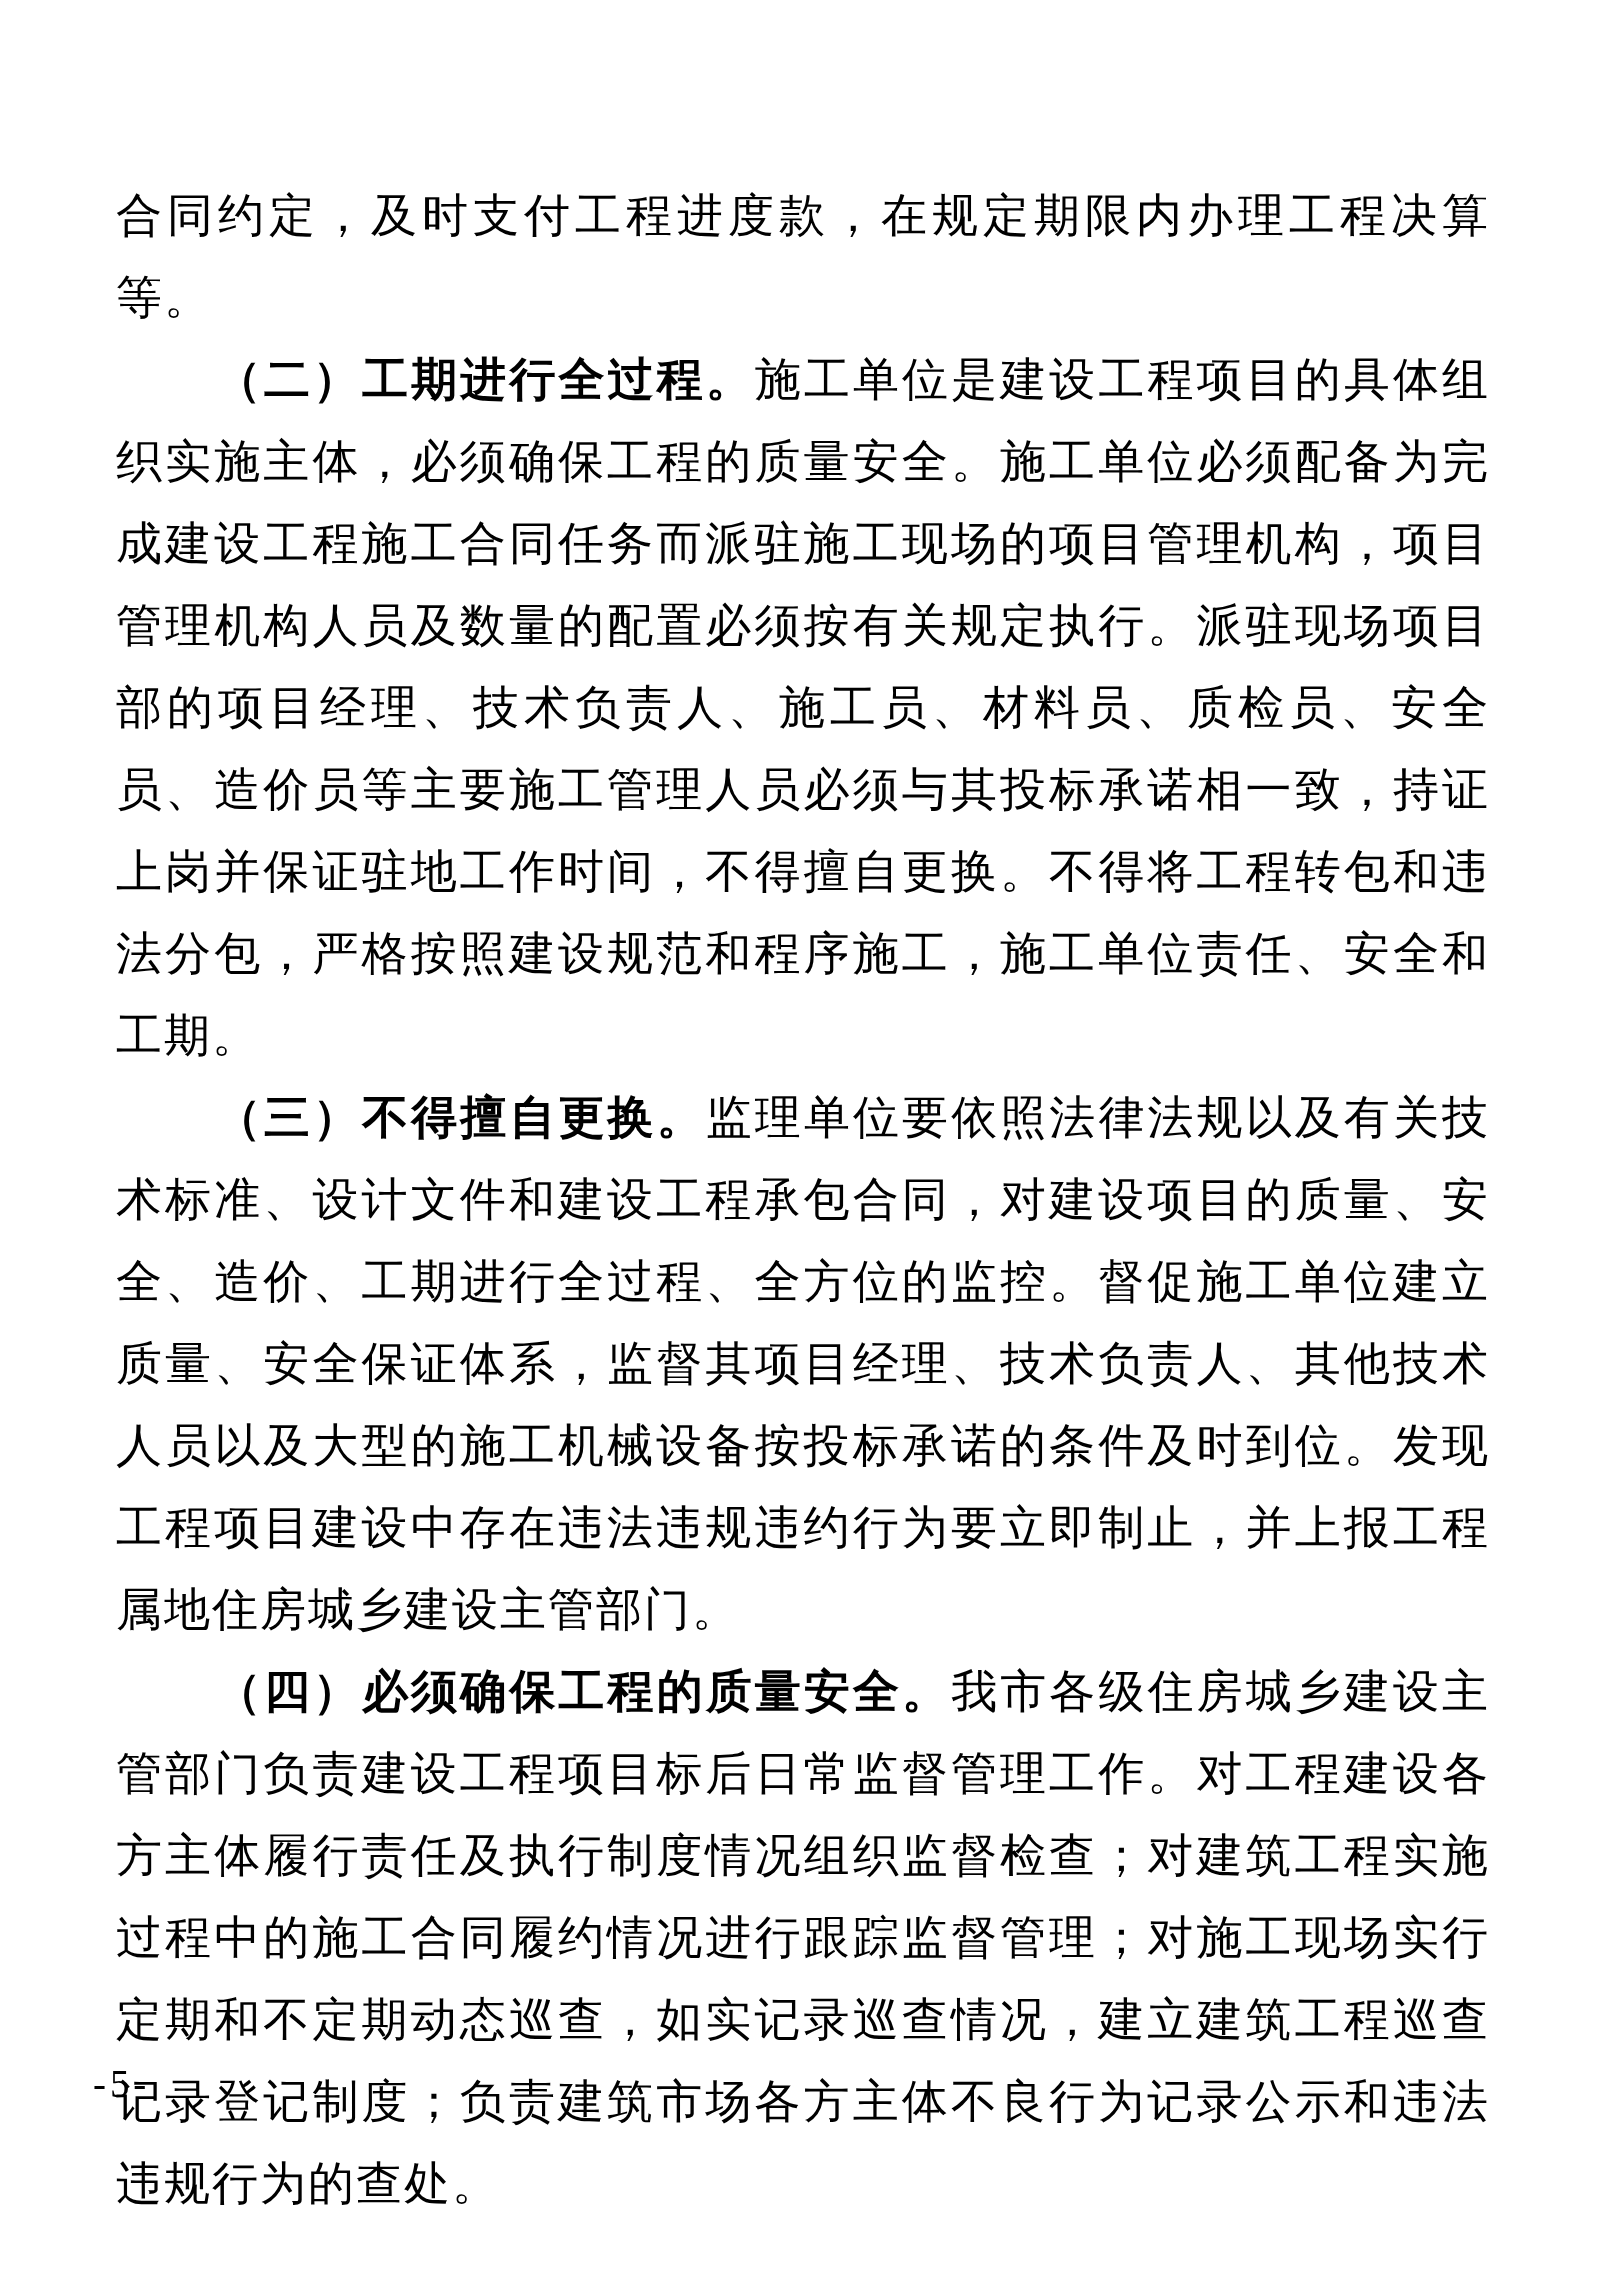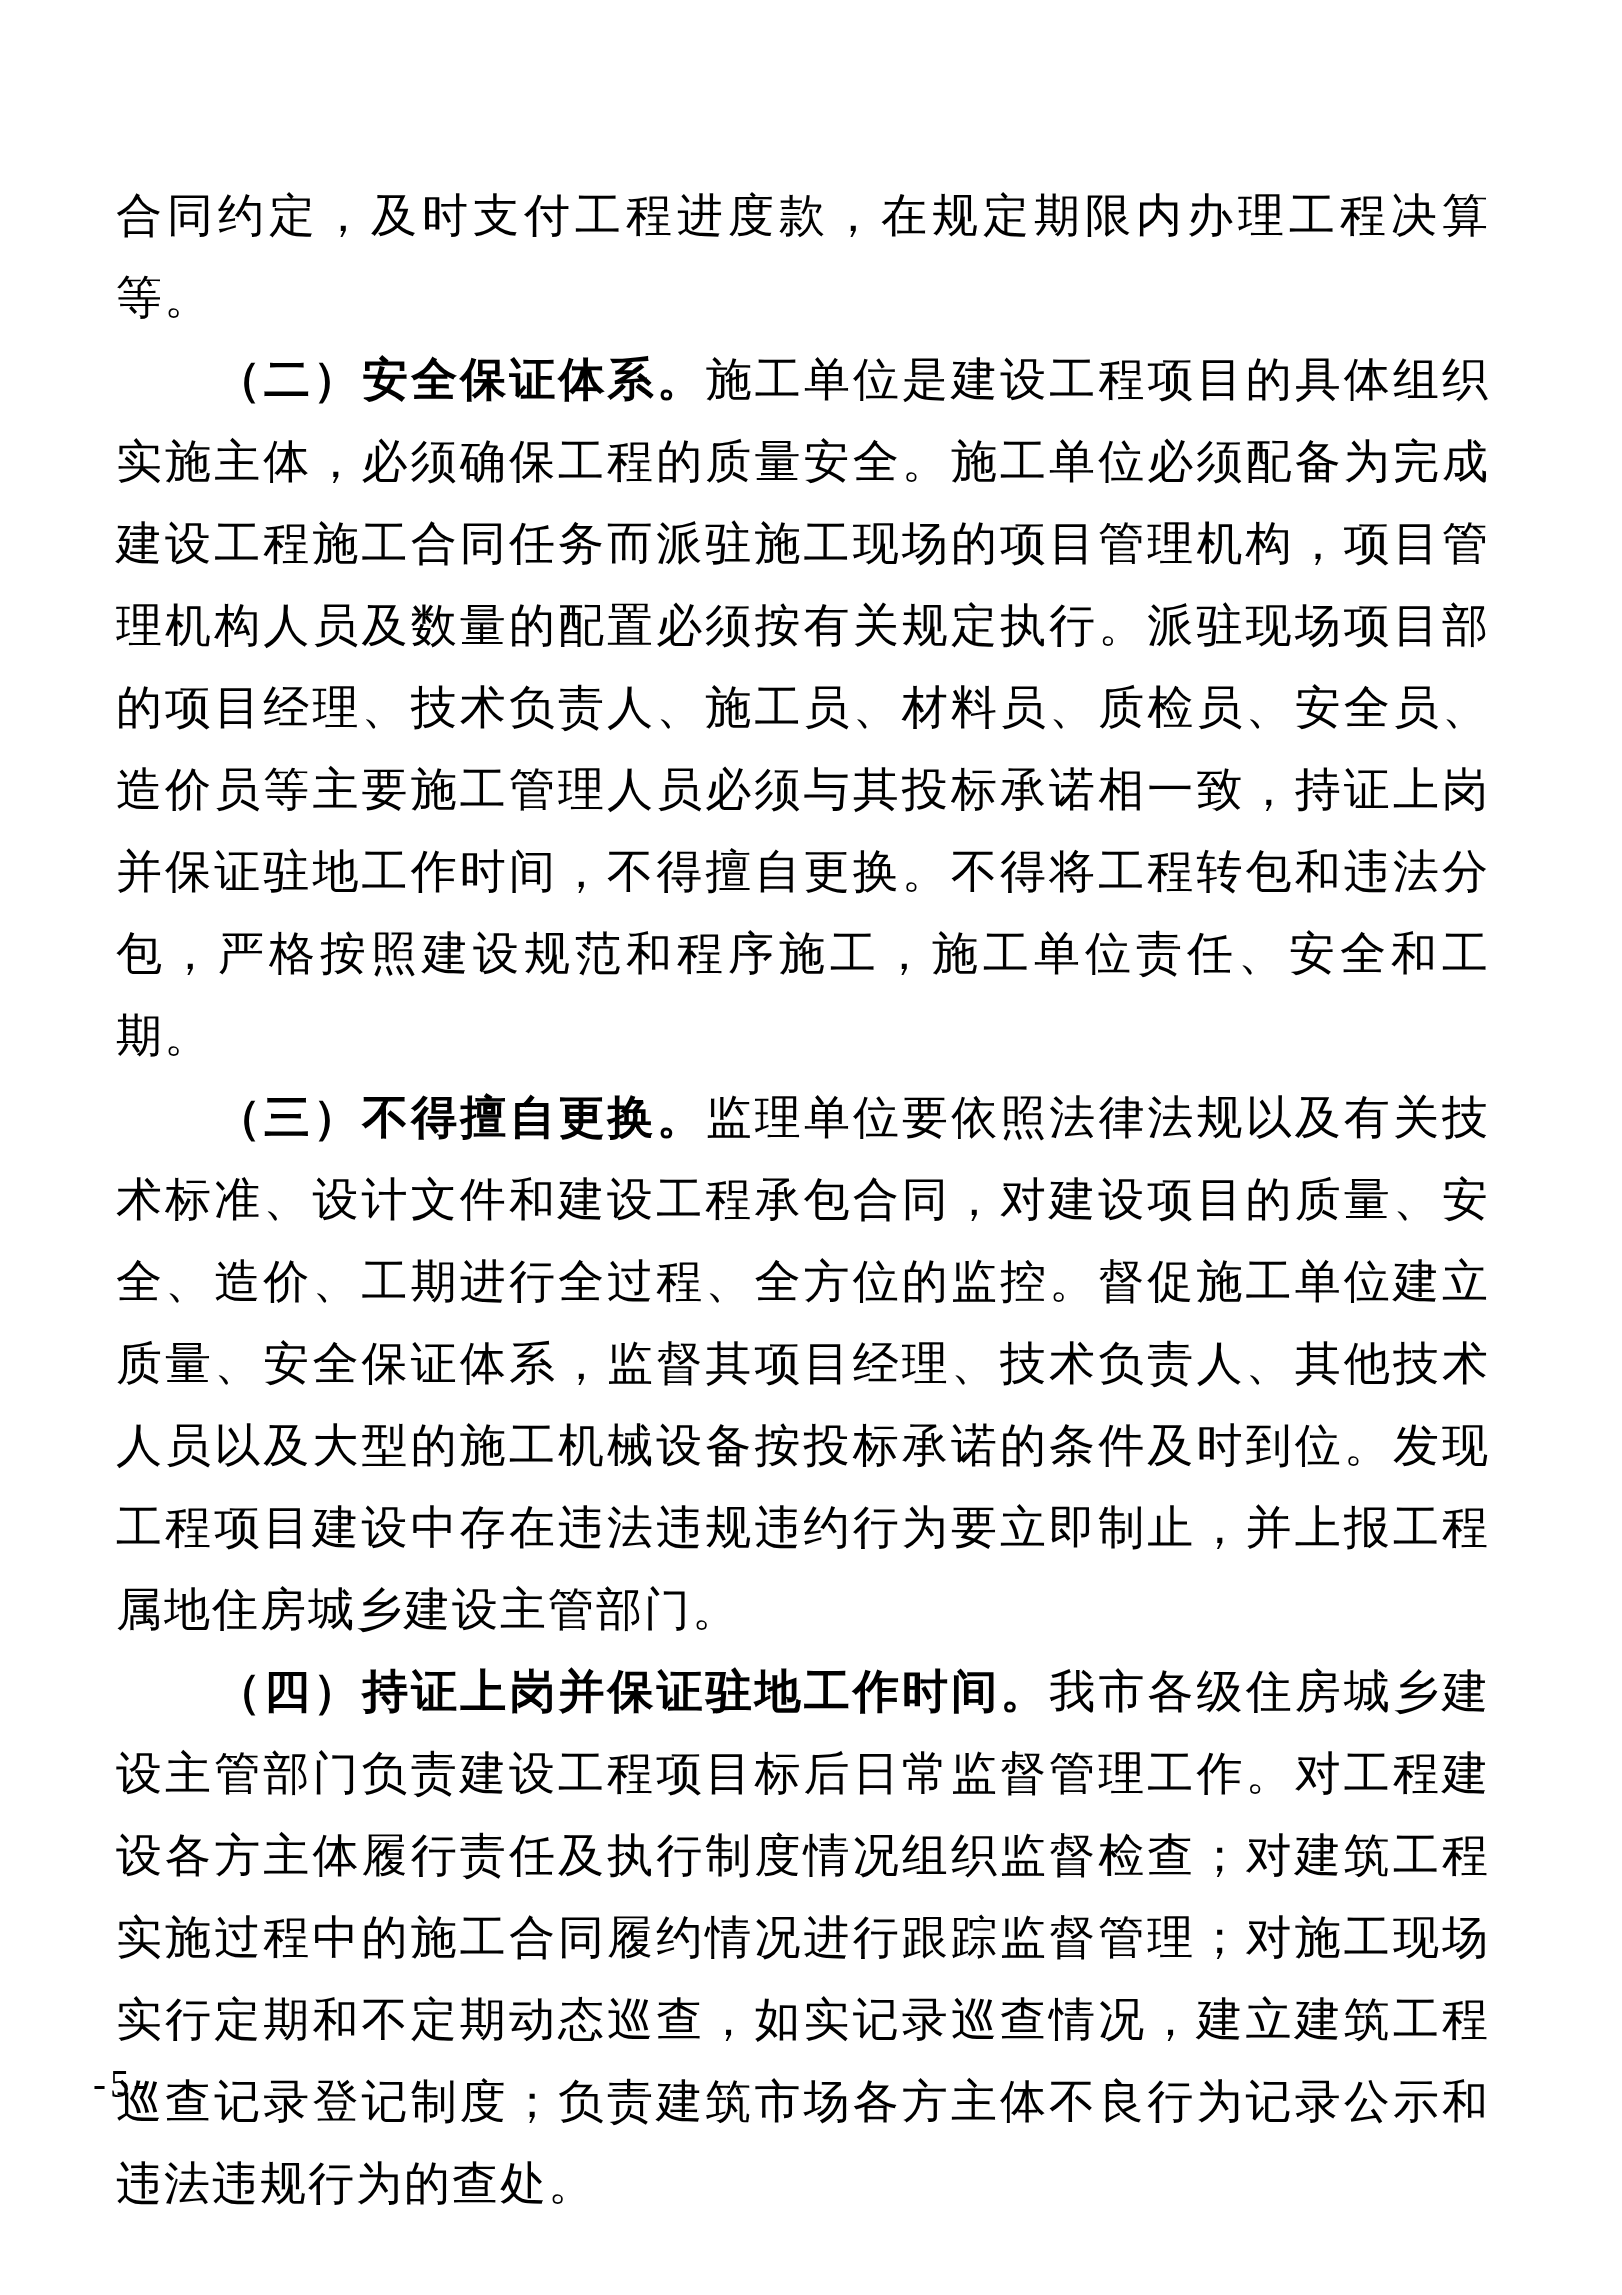--- a/index.html
+++ b/index.html
@@ -49,24 +49,24 @@
 </style>
 </head>
 <body>
 
 <div class="doc-page">
 
   <div class="text-block">
 
     <p class="para no-indent"><span>合同约定，及时支付工程进度款，在规定期限内办理工程决算等。</span></p>
 
-    <p class="para"><span class="para-heading">（二）安全保证体系。</span><span>施工单位是建设工程项目的具体组织实施主体，必须确保工程的质量安全。施工单位必须配备为完成建设工程施工合同任务而派驻施工现场的项目管理机构，项目管理机构人员及数量的配置必须按有关规定执行。派驻现场项目部的项目经理、技术负责人、施工员、材料员、质检员、安全员、造价员等主要施工管理人员必须与其投标承诺相一致，持证上岗并保证驻地工作时间，不得擅自更换。不得将工程转包和违法分包，严格按照建设规范和程序施工，施工单位责任、安全和工期。</span></p>
+    <p class="para"><span class="para-heading">（二）工期进行全过程。</span><span>施工单位是建设工程项目的具体组织实施主体，必须确保工程的质量安全。施工单位必须配备为完成建设工程施工合同任务而派驻施工现场的项目管理机构，项目管理机构人员及数量的配置必须按有关规定执行。派驻现场项目部的项目经理、技术负责人、施工员、材料员、质检员、安全员、造价员等主要施工管理人员必须与其投标承诺相一致，持证上岗并保证驻地工作时间，不得擅自更换。不得将工程转包和违法分包，严格按照建设规范和程序施工，施工单位责任、安全和工期。</span></p>
 
     <p class="para"><span class="para-heading">（三）不得擅自更换。</span><span>监理单位要依照法律法规以及有关技术标准、设计文件和建设工程承包合同，对建设项目的质量、安全、造价、工期进行全过程、全方位的监控。督促施工单位建立质量、安全保证体系，监督其项目经理、技术负责人、其他技术人员以及大型的施工机械设备按投标承诺的条件及时到位。发现工程项目建设中存在违法违规违约行为要立即制止，并上报工程属地住房城乡建设主管部门。</span></p>
 
-    <p class="para"><span class="para-heading">（四）持证上岗并保证驻地工作时间。</span><span>我市各级住房城乡建设主管部门负责建设工程项目标后日常监督管理工作。对工程建设各方主体履行责任及执行制度情况组织监督检查；对建筑工程实施过程中的施工合同履约情况进行跟踪监督管理；对施工现场实行定期和不定期动态巡查，如实记录巡查情况，建立建筑工程巡查记录登记制度；负责建筑市场各方主体不良行为记录公示和违法违规行为的查处。</span></p>
+    <p class="para"><span class="para-heading">（四）必须确保工程的质量安全。</span><span>我市各级住房城乡建设主管部门负责建设工程项目标后日常监督管理工作。对工程建设各方主体履行责任及执行制度情况组织监督检查；对建筑工程实施过程中的施工合同履约情况进行跟踪监督管理；对施工现场实行定期和不定期动态巡查，如实记录巡查情况，建立建筑工程巡查记录登记制度；负责建筑市场各方主体不良行为记录公示和违法违规行为的查处。</span></p>
 
   </div>
 
   <div class="page-number">-5-</div>
 
 </div>
 
 
 </body></html>

